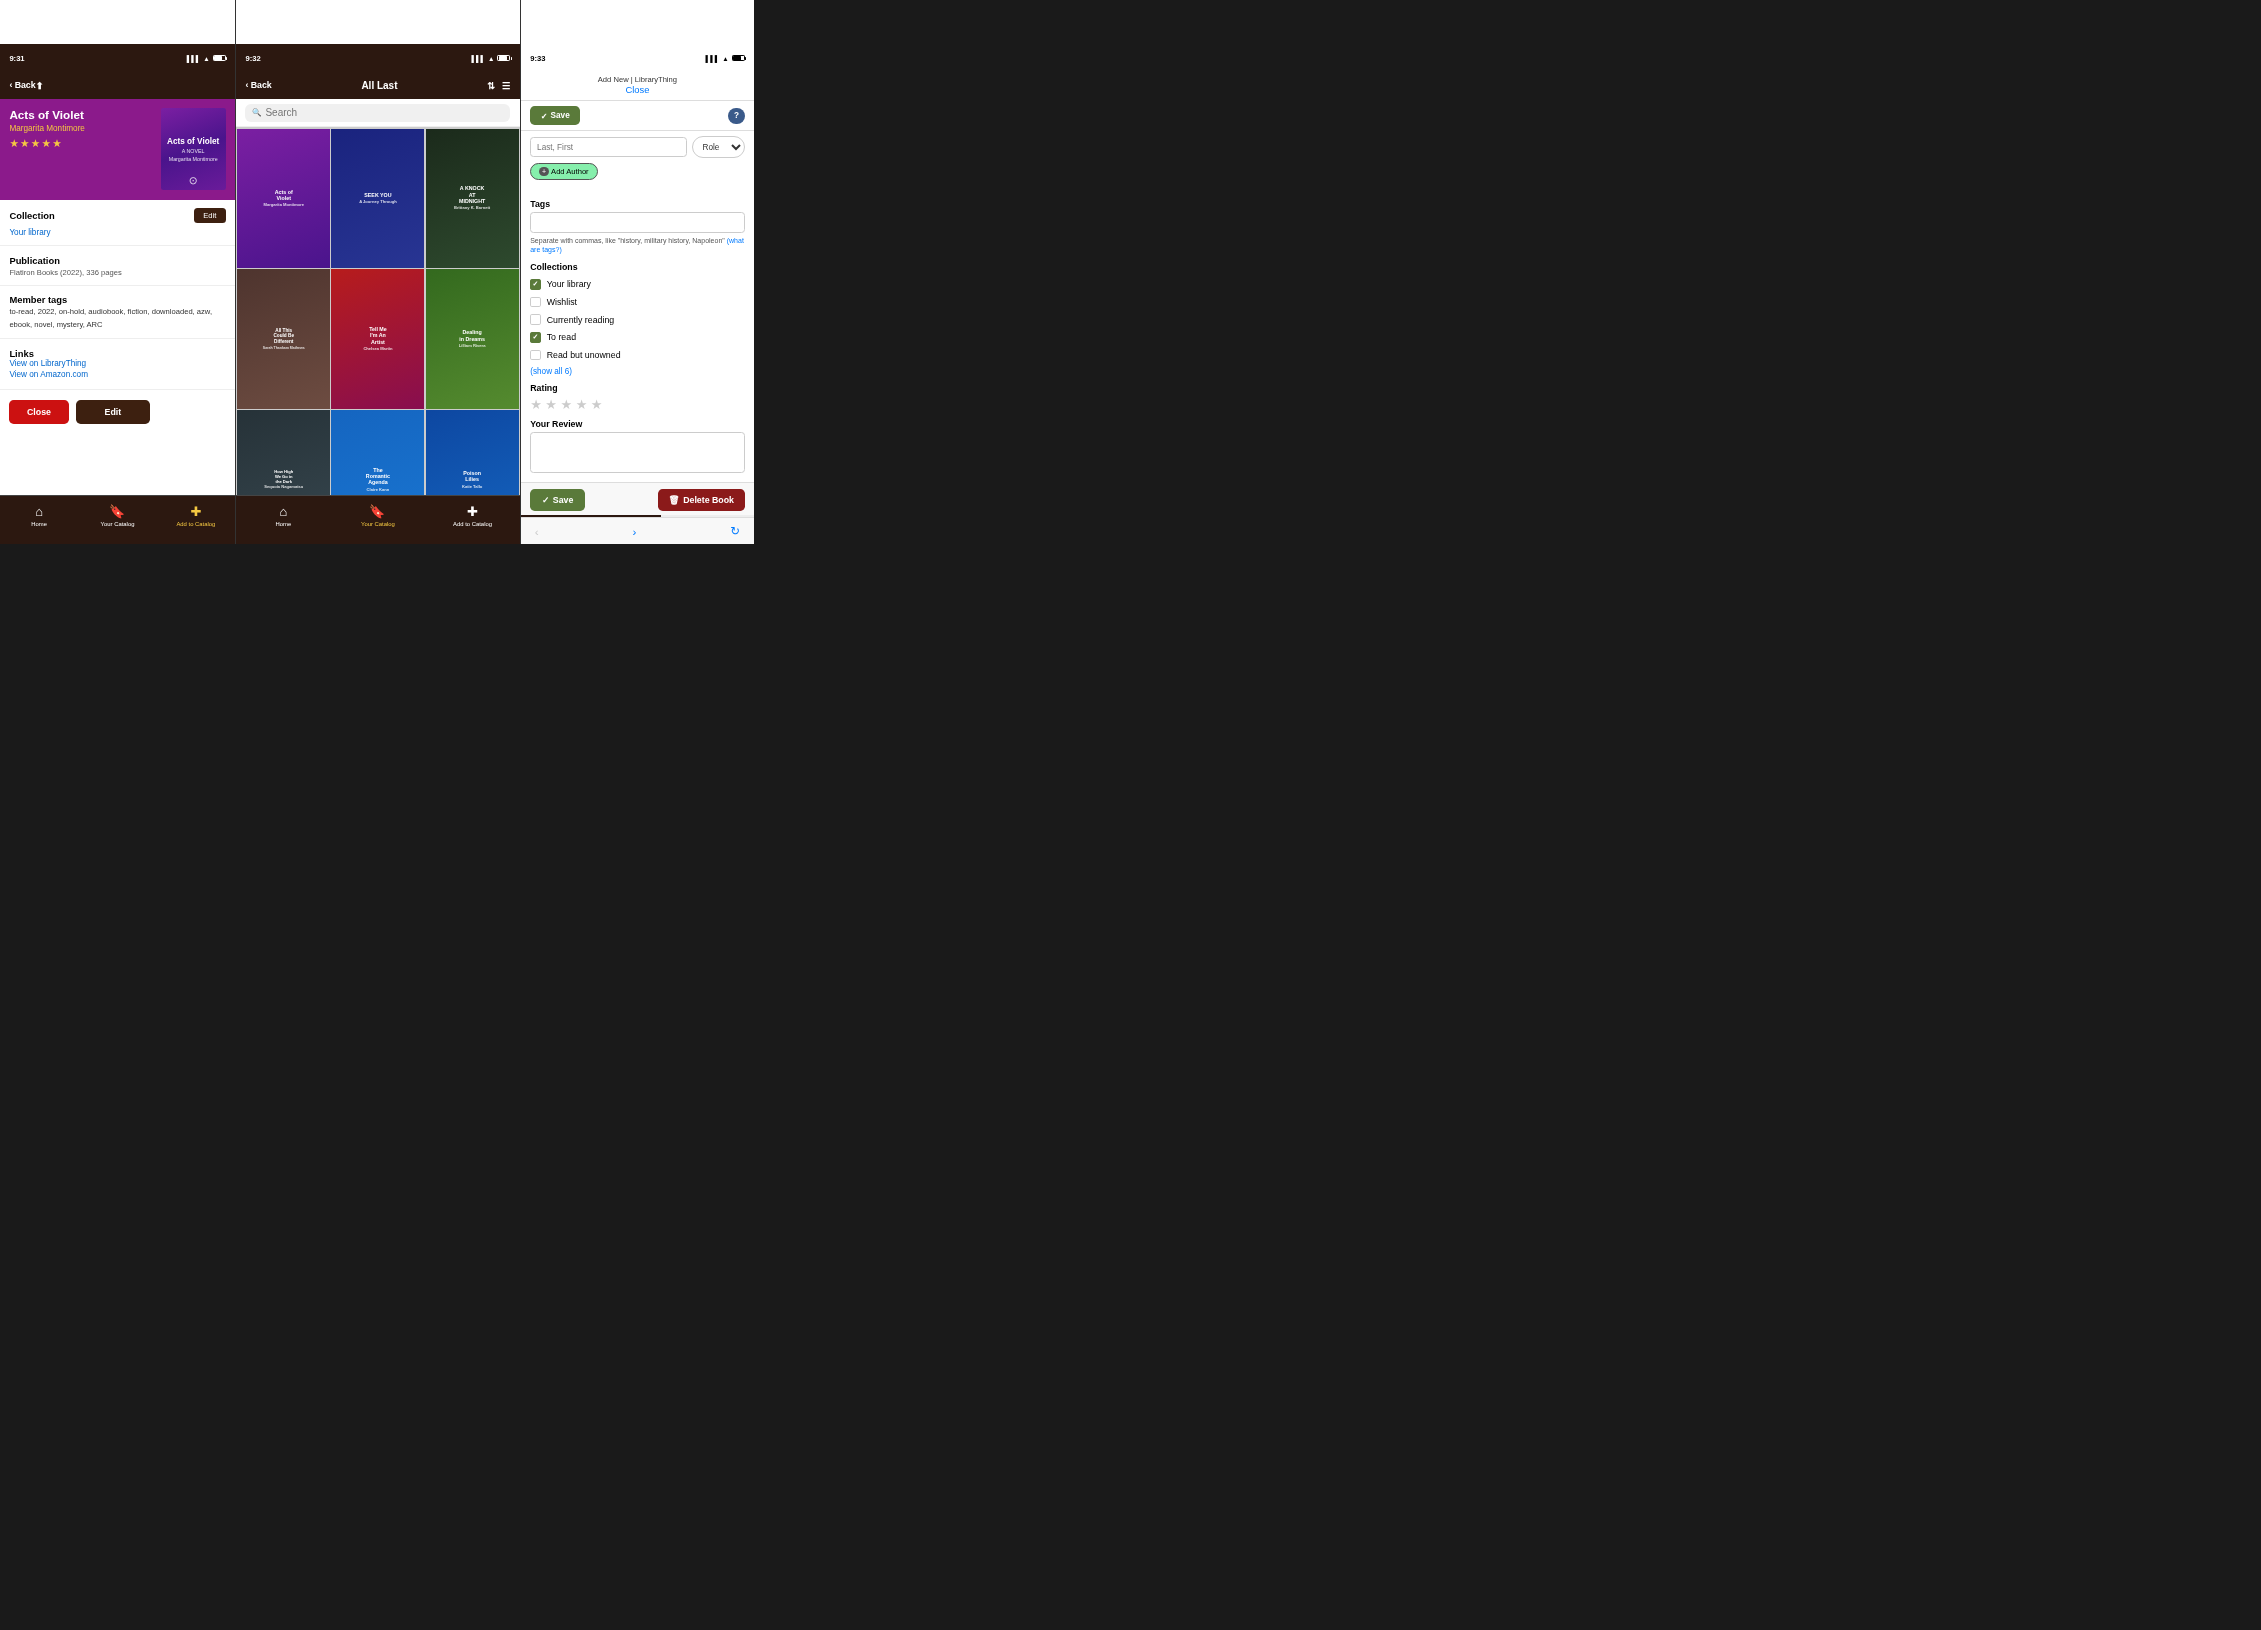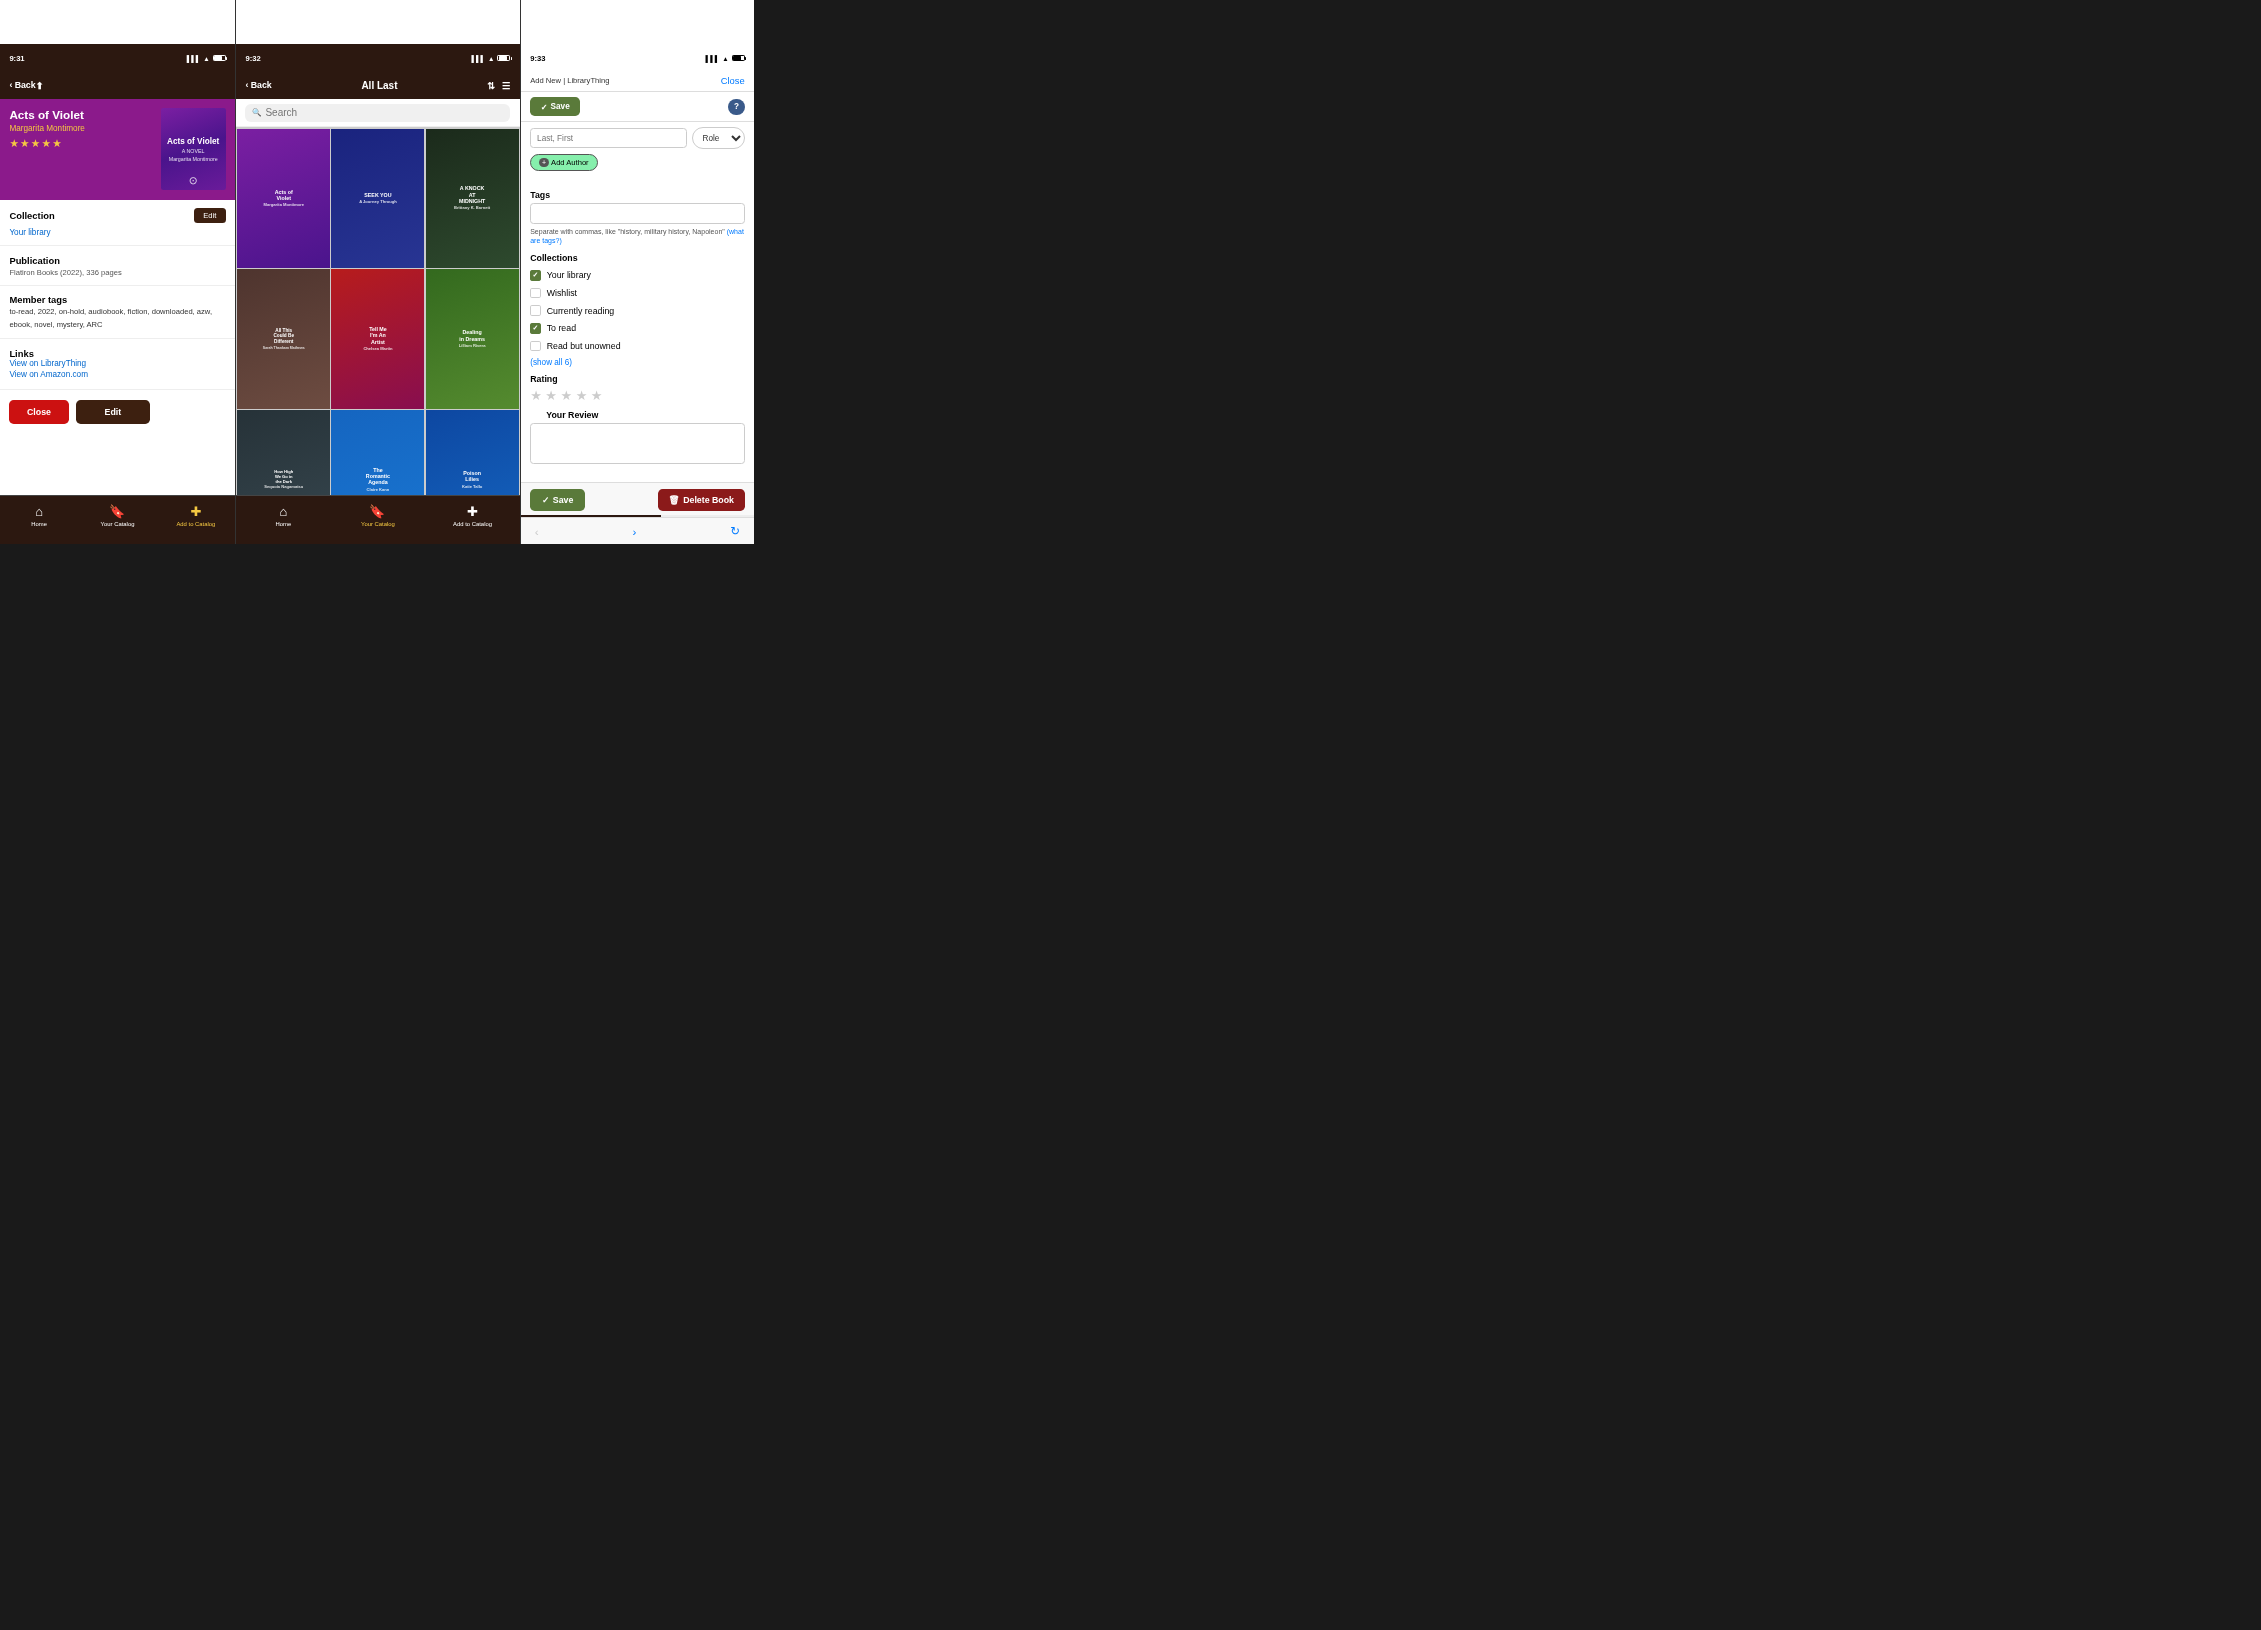--- a/index.html
+++ b/index.html
@@ -268,20 +268,21 @@
     .book-thumb-1 { background: linear-gradient(160deg, #7b1fa2, #4a148c); }
     .book-thumb-2 { background: linear-gradient(160deg, #1a237e, #283593); }
     .book-thumb-3 { background: linear-gradient(160deg, #1b2a1b, #2e4a2e); }
     .book-thumb-4 { background: linear-gradient(160deg, #b71c1c, #880e4f); }
     .screen3-title-bar {
       padding: 3.5px 9.4px 5.9px;
       border-bottom: 0.6px solid #ddd;
       display: flex;
       justify-content: space-between;
       align-items: center;
+      flex-direction: column;
     }
     .close-link { color: #007aff; font-size: 9.4px; font-weight: 400; cursor: pointer; }
 
     .form-section {
       padding: 7px 9.4px;
       overflow-y: auto;
     }
 
     .author-row {
       display: flex;
@@ -380,21 +381,21 @@
       font-weight: 700;
     }
     .collection-label { font-size: 8.8px; color: #000; }
 
     .show-all-link { color: #007aff; font-size: 8.2px; cursor: pointer; margin-top: 3.5px; display: block; }
 
     .rating-section { margin-top: 7px; }
     .stars-row { display: flex; gap: 3.5px; margin-top: 2.3px; }
     .star-empty { color: #ccc; font-size: 13px; }
 
-    .review-section { margin-top: 7px; margin-left: 16px; }
+    .review-section { margin-top: 7px; }
     .review-textarea {
       width: 100%;
       border: 0.6px solid #ccc;
       border-radius: 3.5px;
       padding: 4.7px;
       font-size: 8.2px;
       height: 41px;
       resize: none;
     }
 

